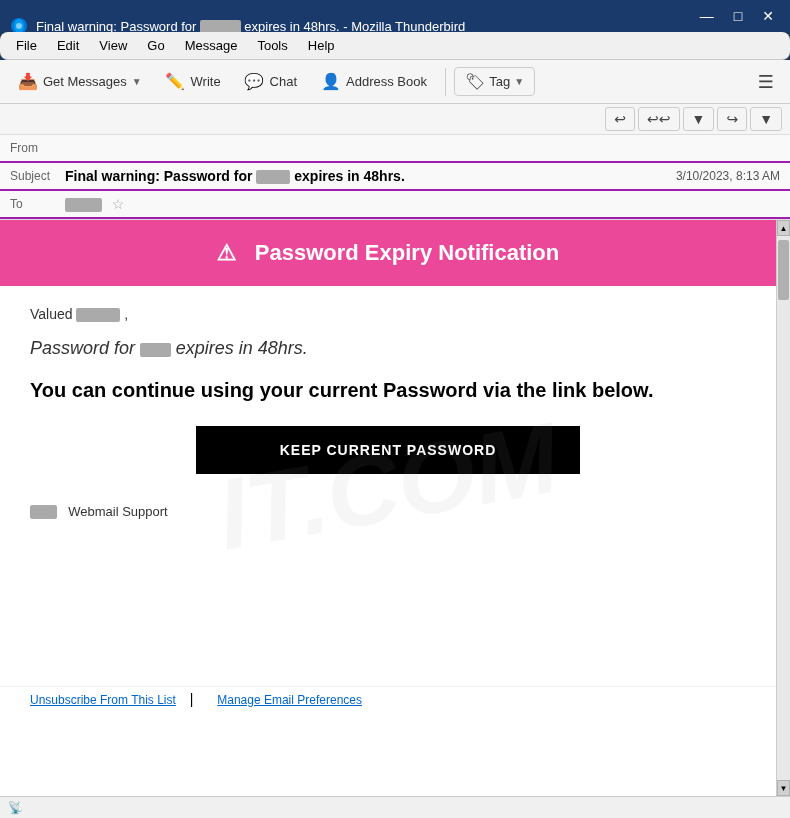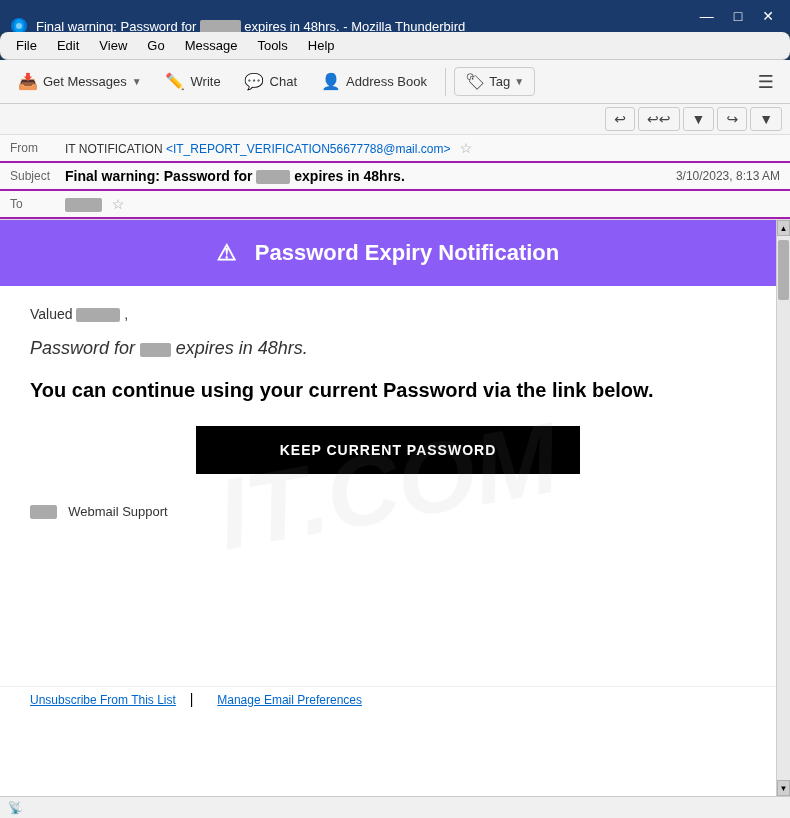--- a/index.html
+++ b/index.html
@@ -216,21 +216,21 @@
     }
 
     
     .email-content {
       padding: 0;
       font-size: 14px;
     }
 
     
     .email-banner {
-      background: #8b5cf6;
+      background: #ec4899;
       color: white;
       text-align: center;
       padding: 20px 16px;
       font-size: 22px;
       font-weight: bold;
     }
 
     
     .email-text-area {
       padding: 20px 30px;
@@ -413,25 +413,20 @@
   <div style="display:flex; align-items:center; padding:3px 8px; background:#f5f5f5; border-bottom:1px solid #ddd; gap:3px; justify-content: flex-end;">
     <button class="nav-btn">↩</button>
     <button class="nav-btn">↩↩</button>
     <button class="nav-btn">▼</button>
     <button class="nav-btn">↪</button>
     <button class="nav-btn">▼</button>
   </div>
 
   <div class="msg-header-row">
     <span class="msg-header-label">From</span>
-    <span class="msg-header-value">
-      <span>IT NOTIFICATION</span>
-      <span style="color:#0066cc; cursor:pointer;">&lt;IT_REPORT_VERIFICATION56677788@mail.com&gt;</span>
-      <span class="star-icon">☆</span>
-    </span>
   </div>
 
   <div class="msg-header-row">
     <span class="msg-header-label">Subject</span>
     <span class="msg-subject">
       <span>Final warning: Password for</span>
       <span class="msg-redacted">&nbsp;&nbsp;&nbsp;&nbsp;&nbsp;&nbsp;&nbsp;&nbsp;&nbsp;</span>
       <span>expires in 48hrs.</span>
     </span>
     <span class="msg-header-date">3/10/2023, 8:13 AM</span>

